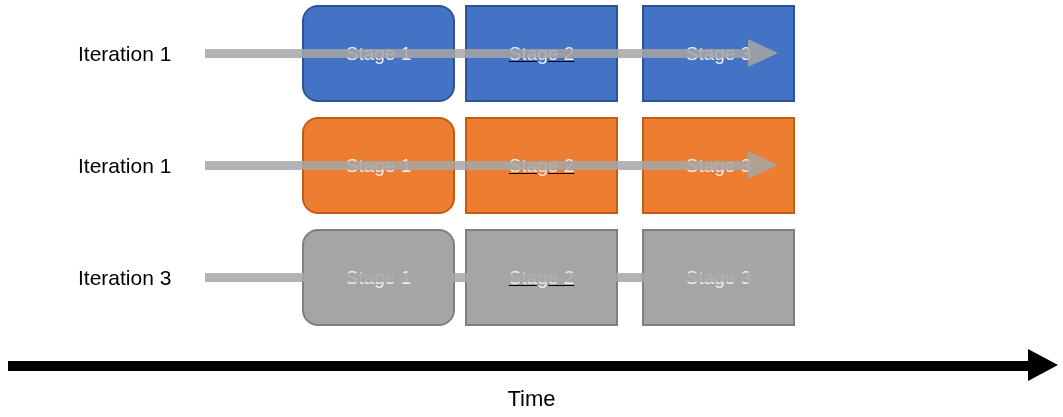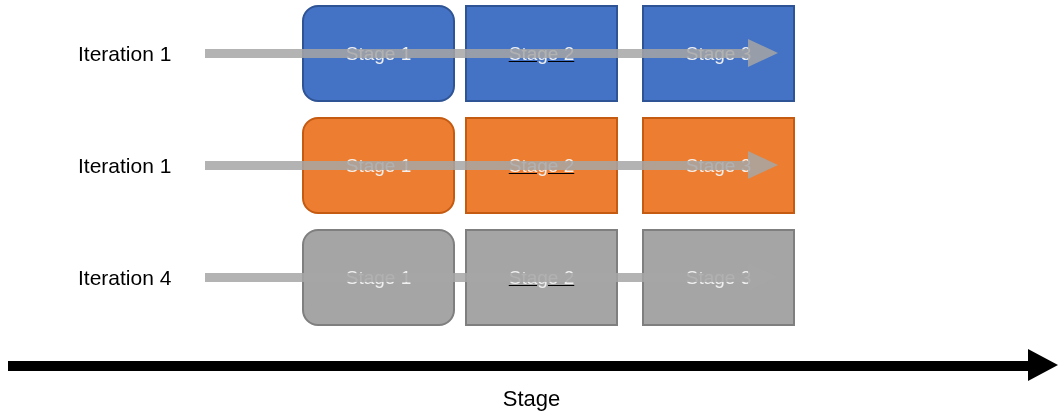--- a/index.html
+++ b/index.html
@@ -142,31 +142,31 @@
       <span class="stage-label">Stage 2</span>
     </div>
     <div class="stage-box stage-2" style="background-color: rgb(237, 125, 49); border-color: rgb(197, 90, 17);">
       <span class="stage-label">Stage 3</span>
     </div>
     <div class="iteration-arrow-shaft" style="background-color: rgb(166, 166, 166);"></div>
     <div class="iteration-arrow-head" style="border-left-color: rgb(166, 166, 166);"></div>
   </div>
 
   <div class="iteration-row row-2">
-    <div class="iteration-label">Iteration 4</div>
+    <div class="iteration-label">Iteration 3</div>
     <div class="stage-box stage-0" style="background-color: rgb(165, 165, 165); border-color: rgb(127, 127, 127);">
       <span class="stage-label">Stage 1</span>
     </div>
     <div class="stage-box stage-1" style="background-color: rgb(165, 165, 165); border-color: rgb(127, 127, 127);">
       <span class="stage-label">Stage 2</span>
     </div>
     <div class="stage-box stage-2" style="background-color: rgb(165, 165, 165); border-color: rgb(127, 127, 127);">
       <span class="stage-label">Stage 3</span>
     </div>
     <div class="iteration-arrow-shaft" style="background-color: rgb(166, 166, 166);"></div>
     <div class="iteration-arrow-head" style="border-left-color: rgb(166, 166, 166);"></div>
   </div>
 
   <div class="time-arrow-shaft" style="background-color: rgb(0, 0, 0);"></div>
   <div class="time-arrow-head" style="border-left-color: rgb(0, 0, 0);"></div>
-  <div class="time-label">Stage</div>
+  <div class="time-label">Time</div>
 
 </div>
 
 </body></html>

